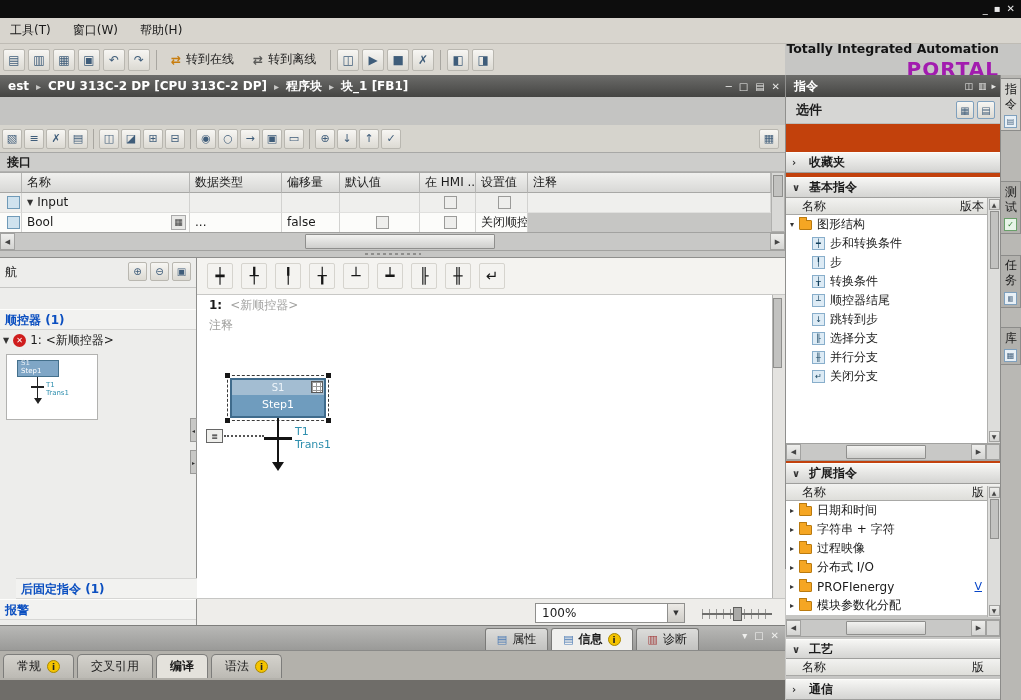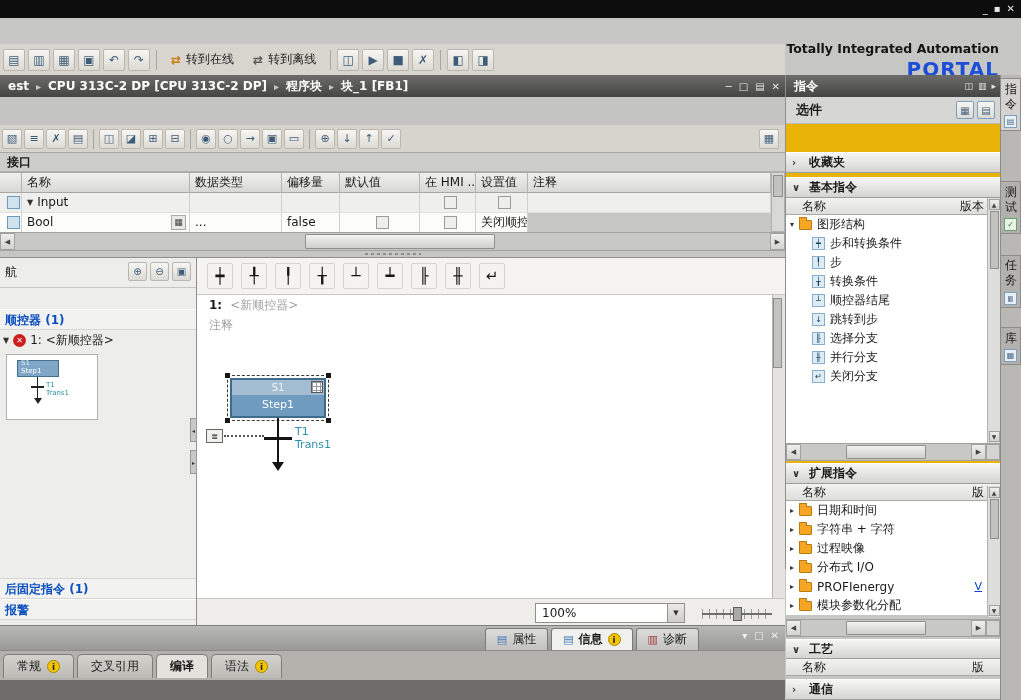--- a/index.html
+++ b/index.html
@@ -15,21 +15,21 @@
   .toolbar{position:absolute;left:0;top:44px;width:785px;height:31px;background:#d8d5ce;display:flex;align-items:center;gap:3px;padding-left:3px;}
   .tile{display:flex;align-items:center;justify-content:center;border:1px solid #b9b7b0;border-radius:2px;background:linear-gradient(#f7f6f3,#dcdad3);color:#3f5d7a;}
   .t22{width:22px;height:22px;font-size:12px;}
   .t20{width:20px;height:20px;font-size:11px;}
   .sep{width:1px;height:20px;background:#a8a6a0;margin:0 3px;}
   .btn-online{display:flex;gap:5px;align-items:center;height:24px;padding:0 7px;border:1px solid transparent;border-radius:2px;}
   .gl-online{color:#c87d0e;font-weight:bold;}
   .gl-offline{color:#5a5a58;font-weight:bold;}
   .brand{position:absolute;top:26px;right:22px;width:320px;text-align:right;margin-top:15px;}
   .brand1{font-weight:bold;font-size:12.5px;color:#141414;}
-  .brand2{font-size:20px;font-weight:bold;color:#1d4ed8;letter-spacing:1px;margin-top:1px;}
+  .brand2{font-size:20px;font-weight:bold;color:#a21caf;letter-spacing:1px;margin-top:1px;}
   
   .crumbbar{position:absolute;left:0;top:75px;width:785px;height:22px;background:linear-gradient(#6c6c6a,#454543);color:#fff;display:flex;align-items:center;gap:7px;padding-left:8px;font-weight:bold;}
   .crumb{cursor:default;white-space:nowrap;}
   .crumb-sep{color:#c9c9c7;font-size:10px;}
   .crumb-ctrls{position:absolute;right:5px;top:0;height:22px;display:flex;align-items:center;gap:7px;font-weight:normal;}
   .crumb-ctrls span{font-size:10px;color:#e6e6e4;}
   
   .rp-header{position:absolute;left:785px;top:75px;width:215px;height:22px;background:linear-gradient(#6c6c6a,#454543);color:#fff;display:flex;align-items:center;padding-left:8px;font-weight:bold;border-left:1px solid #8f8f8d;}
   .rp-hicons{position:absolute;right:4px;top:0;height:22px;display:flex;align-items:center;gap:5px;}
   .rp-hicons span{font-size:9px;color:#e6e6e4;}
@@ -118,21 +118,21 @@
   .badge{width:13px;height:13px;border-radius:50%;background:#f5c400;border:1px solid #a88700;color:#222;font-size:9px;font-weight:bold;display:flex;align-items:center;justify-content:center;flex:none;}
   .insp-win{position:absolute;right:6px;top:4px;display:flex;gap:7px;}
   .insp-win span{font-size:10px;color:#efefed;}
   
   .bottom-band{position:absolute;left:0;top:650px;width:785px;height:30px;background:#b3b1ab;border-top:1px solid #8a8a88;}
   .portal-tabs{position:absolute;left:3px;top:3px;display:flex;gap:3px;align-items:flex-end;}
   .p-tab{height:24px;display:flex;align-items:center;gap:6px;padding:8px 13px;background:linear-gradient(#d4d2cc,#bcbab4);border:1px solid #7d7d7b;border-bottom:none;border-radius:5px 5px 0 0;}
   .p-tab.active{background:#e4e2dc;font-weight:bold;}
   .bottom-dark{position:absolute;left:0;top:680px;width:785px;height:20px;background:#6f6d69;}
   
-  .right-panel{position:absolute;left:785px;top:97px;width:215px;height:472px;background:#eab308;border-left:1px solid #8f8f8d;}
+  .right-panel{position:absolute;left:785px;top:97px;width:215px;height:472px;background:#c2410c;border-left:1px solid #8f8f8d;}
   .rp-options{position:absolute;left:0;top:0;width:214px;height:27px;background:#d6d6d4;border-bottom:1px solid #bdbdbb;display:flex;align-items:center;padding-left:10px;font-weight:bold;font-size:13px;}
   .rp-opt-icons{position:absolute;right:5px;top:4px;display:flex;gap:3px;}
   .t18{width:18px;height:18px;font-size:10px;color:#3f5d7a;border-color:#7fa0bd;}
   .secbar{position:absolute;left:0;width:214px;background:linear-gradient(#f6f6f4,#d4d4d2);border-top:1px solid #fdfdfb;border-bottom:1px solid #9e9e9c;display:flex;align-items:center;gap:7px;padding-left:6px;font-weight:bold;}
   .chev{font-size:10px;color:#333;width:10px;display:inline-block;}
   .colhdr{position:absolute;left:0;width:214px;height:17px;background:linear-gradient(#f2f2f0,#dededa);border-bottom:1px solid #a8a8a6;line-height:16px;padding-left:16px;color:#222;}
   .colv{position:absolute;right:16px;top:0;}
   .treearea{position:absolute;left:0;width:201px;background:#fff;overflow:hidden;}
   .ti{height:19px;display:flex;align-items:center;gap:5px;padding-left:26px;white-space:nowrap;}
   .ti-folder{padding-left:4px;}
@@ -156,20 +156,25 @@
 <body>
 
 <div id="root">
 
   <div class="titlebar">
     <span class="tb-ctrl">_</span>
     <span class="tb-ctrl">▪</span>
     <span class="tb-ctrl">✕</span>
   </div>
 
+  <div class="menubar">
+    <span class="menu-item">工具(T)</span>
+    <span class="menu-item">窗口(W)</span>
+    <span class="menu-item">帮助(H)</span>
+  </div>
 
   <div class="toolbar">
     <span class="tile t22">▤</span>
     <span class="tile t22">▥</span>
     <span class="tile t22">▦</span>
     <span class="tile t22">▣</span>
     <span class="tile t22">↶</span>
     <span class="tile t22">↷</span>
     <span class="sep"></span>
     <span class="btn-online">
@@ -327,21 +332,21 @@
         <span class="th-s1">S1</span>
         <span class="th-sn">Step1</span>
       </div>
       <div class="th-vline"></div>
       <div class="th-cross"></div>
       <div class="th-vline2"></div>
       <span class="th-t1">T1</span>
       <span class="th-tn">Trans1</span>
       <div class="th-arrow"></div>
     </div>
-    <div class="nav-link" style="top:320px;border-top:1px solid #d6d6d4;">后固定指令 (1)</div>
+    <div class="nav-link" style="top:320px;border-top:1px solid #d6d6d4;margin-left:16px;">后固定指令 (1)</div>
     <div class="nav-link" style="top:341px;">报警</div>
   </div>
 
   <div class="graph-panel">
     <div class="gtoolbar">
       <span class="tile t26">┿</span>
       <span class="tile t26">╀</span>
       <span class="tile t26">╿</span>
       <span class="tile t26">╁</span>
       <span class="tile t26">┴</span>

